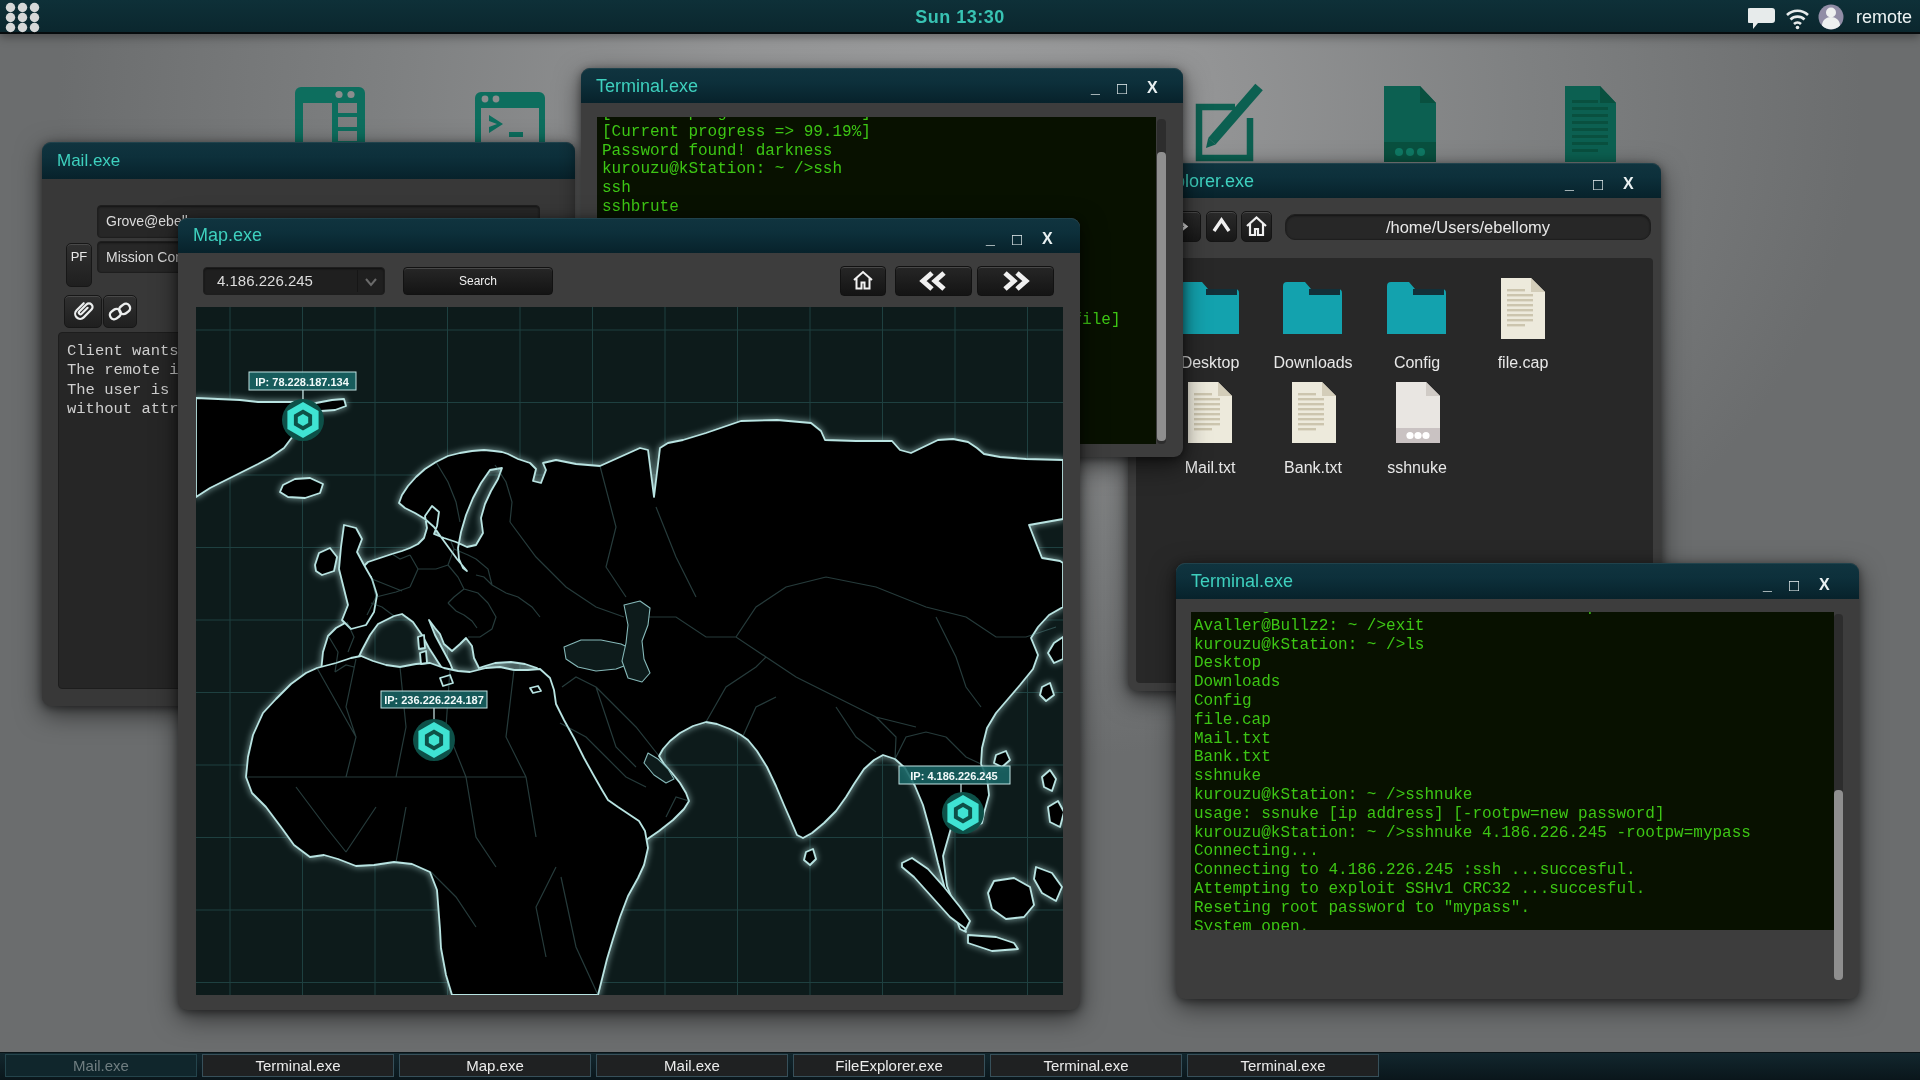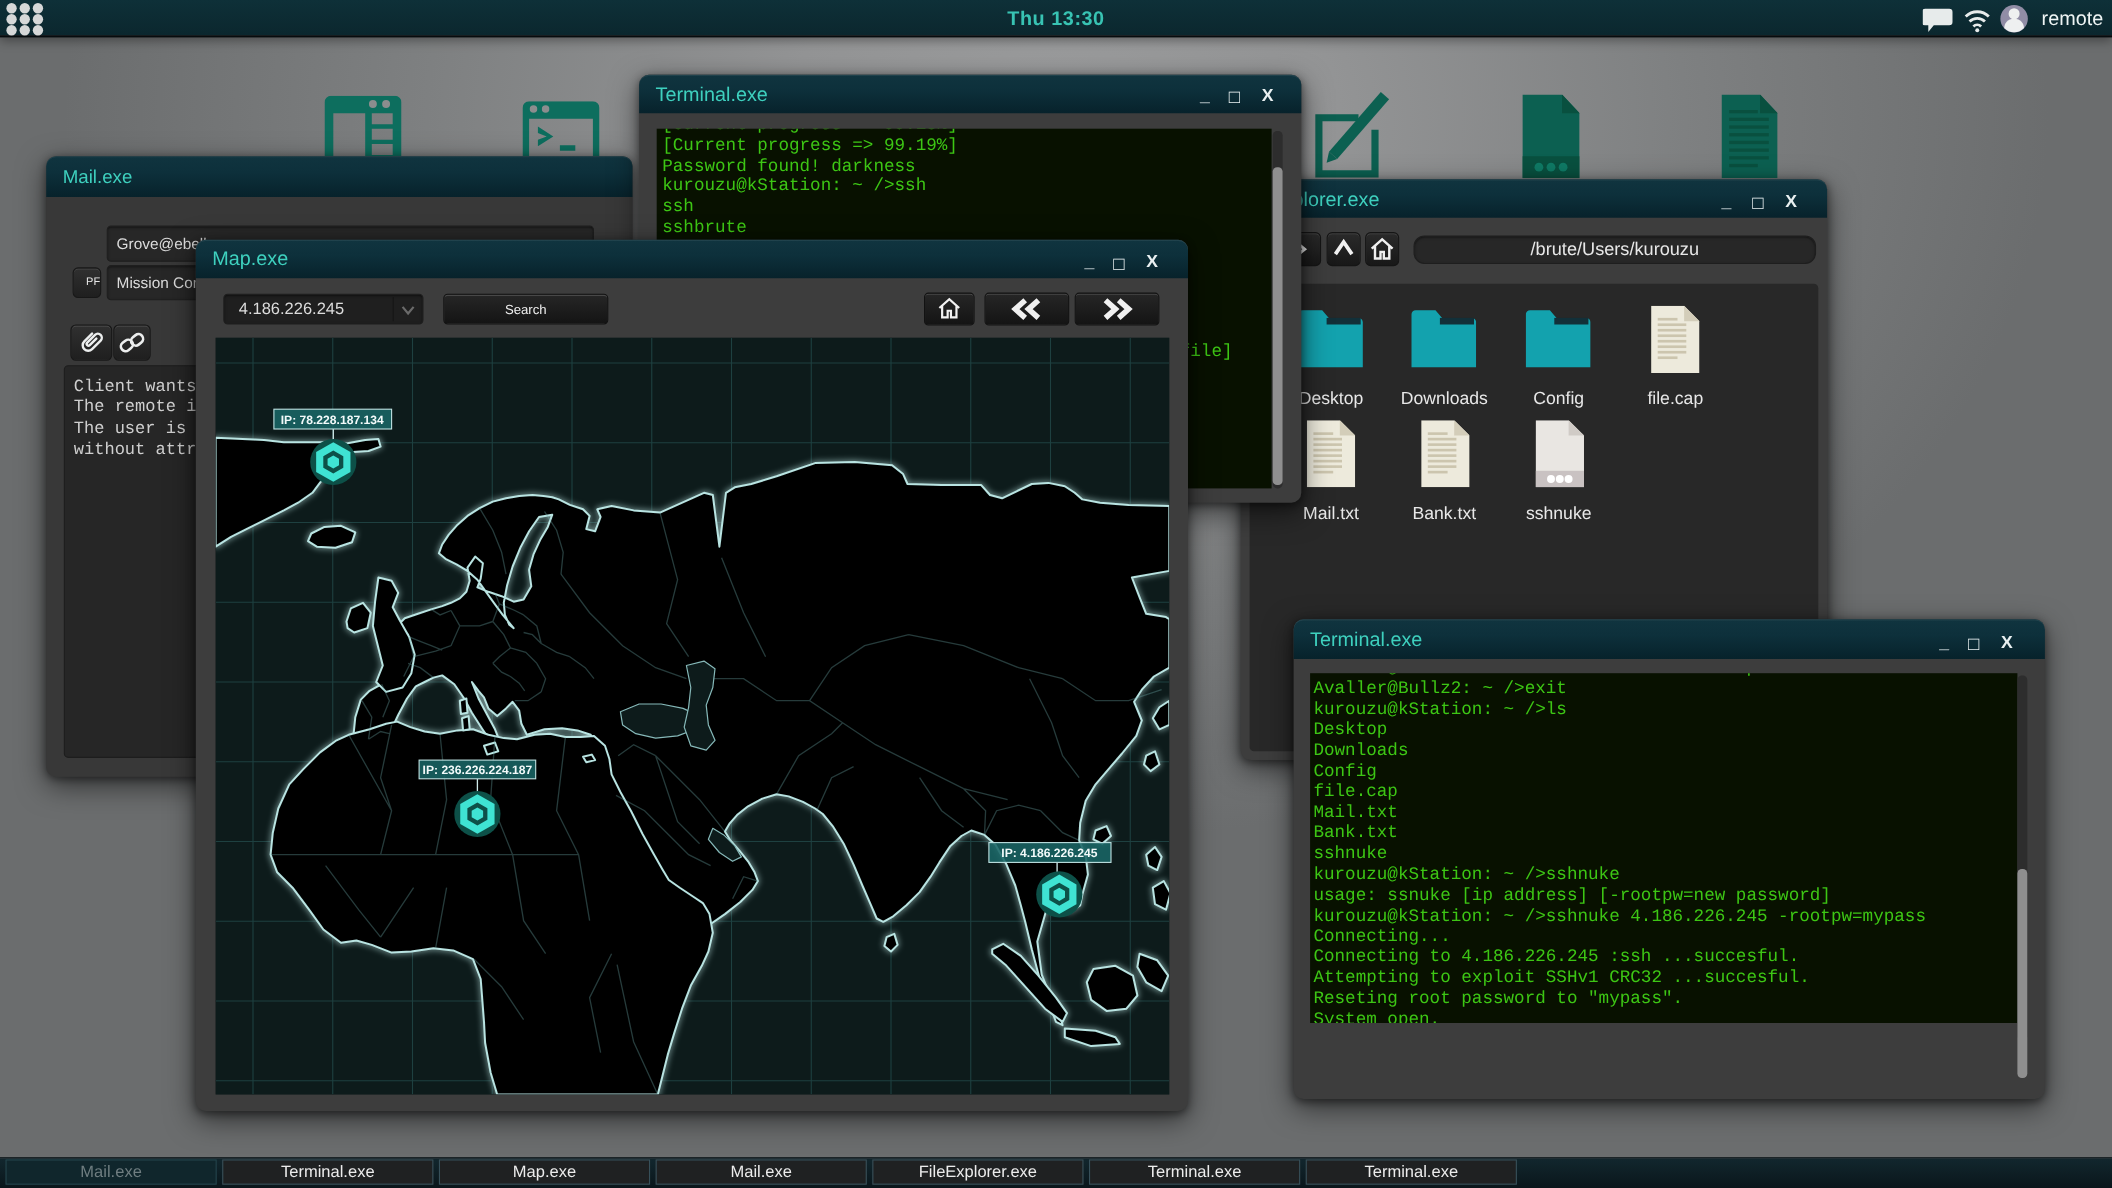--- a/index.html
+++ b/index.html
@@ -95,21 +95,21 @@
     </g>
   </svg>
 </div>
 
 <div class="win" id="w-mail" style="left:42px; top:142px; width:533px; height:564px; z-index:2;">
   <div class="tbar" style="height:37px;">
       <span class="wt" style="top:9px;font-size:17px;">Mail.exe</span>
     </div>
   <div style="position:absolute;left:0;top:37px;right:0;bottom:0;background:#383838;border-radius:0 0 9px 9px;"></div>
   <div class="mfield" style="left:55px;top:63px;width:443px;height:33px;line-height:31px;padding-left:8px;">Grove@ebellomy.vm</div>
-  <div class="mbtn" style="left:24px;top:101px;width:26px;height:28px;font-size:10px;text-align:right;line-height:26px;">PF</div>
+  <div class="mbtn" style="left:24px;top:101px;width:26px;height:44px;font-size:13px;text-align:center;line-height:26px;">PF</div>
   <div class="mfield" style="left:55px;top:99px;width:443px;height:32px;line-height:30px;padding-left:8px;">Mission Completed</div>
   <div class="mbtn" style="left:22px;top:153px;width:38px;height:33px;">
     <svg width="36" height="31" viewBox="0 0 36 31">
         <g transform="rotate(45 18 15)">
           <path d="M13,9 v10 a5,5 0 0 0 10,0 V8 a3.6,3.6 0 0 0 -7.2,0 v10 a1.6,1.6 0 0 0 3.2,0 V9.5" fill="none" stroke="#eceeee" stroke-width="2.2" stroke-linecap="round"></path>
         </g>
       </svg>
   </div>
   <div class="mbtn" style="left:61px;top:153px;width:34px;height:33px;">
     <svg width="32" height="31" viewBox="0 0 32 31">
@@ -143,21 +143,21 @@
   <div class="fe-btn" style="left:78px;top:48px;width:31px;height:31px;">
     <svg width="29" height="29" viewBox="0 0 29 29">
         <path d="M7,19 l7.5,-11 7.5,11" fill="none" stroke="#f0f0f0" stroke-width="3.4"></path>
       </svg>
   </div>
   <div class="fe-btn" style="left:113px;top:48px;width:31px;height:31px;">
     <svg width="29" height="29" viewBox="0 0 29 29">
         <path d="M5,14 l9.5,-8.5 9.5,8.5 m-16,-2.5 v11.5 h5 v-6 h3 v6 h5 v-11.5" fill="none" stroke="#f0f0f0" stroke-width="2.2"></path>
       </svg>
   </div>
-  <div class="mfield" style="left:157px;top:51px;width:366px;height:26px;line-height:24px;border-radius:10px;font-size:16.5px;text-align:center;color:#e8e8e8;">/brute/Users/kurouzu</div>
+  <div class="mfield" style="left:157px;top:51px;width:366px;height:26px;line-height:24px;border-radius:10px;font-size:16.5px;text-align:center;color:#e8e8e8;">/home/Users/ebellomy</div>
   <div style="position:absolute;left:8px;top:95px;width:517px;height:425px;background:#282828;border-radius:4px;"></div>
 
   <svg style="position:absolute;left:52px;top:118px;" width="59" height="53" viewBox="0 0 59 53">
       <path fill="#13a2ae" d="M0,53 V5 a4,4 0 0 1 4,-4 h18 l6,7 h27 a4,4 0 0 1 4,4 v41 z"></path>
       <rect x="26" y="8" width="31" height="6" fill="#123039"></rect>
     </svg>
   <svg style="position:absolute;left:155px;top:118px;" width="59" height="53" viewBox="0 0 59 53">
       <path fill="#13a2ae" d="M0,53 V5 a4,4 0 0 1 4,-4 h18 l6,7 h27 a4,4 0 0 1 4,4 v41 z"></path>
       <rect x="26" y="8" width="31" height="6" fill="#123039"></rect>
     </svg>
@@ -407,21 +407,21 @@
           <circle cx="30.5" cy="5.5" r="4.7"></circle>
         <circle cx="6.5" cy="15.5" r="4.7"></circle>
           <circle cx="18.5" cy="15.5" r="4.7"></circle>
           <circle cx="30.5" cy="15.5" r="4.7"></circle>
         <circle cx="6.5" cy="25.5" r="4.7"></circle>
           <circle cx="18.5" cy="25.5" r="4.7"></circle>
           <circle cx="30.5" cy="25.5" r="4.7"></circle>
       </g>
     </svg>
   </div>
-  <div id="clock">Thu 13:30</div>
+  <div id="clock">Sun 13:30</div>
   <div id="tb-right">
     <svg width="100" height="34" viewBox="0 0 100 34" style="position:absolute; right:66px; top:0;">
       <path d="M2,8 h22 a3,3 0 0 1 3,3 v9 a3,3 0 0 1 -3,3 h-14 l-5,6 v-6 h-3 a3,3 0 0 1 -3,-3 v-9 a3,3 0 0 1 3,-3 z" fill="#e7ebeb"></path>
       <g fill="none" stroke="#e7ebeb" stroke-width="2.6">
         <path d="M39,15 a15,15 0 0 1 21,0" fill="none"></path>
         <path d="M42.5,19.5 a10,10 0 0 1 14,0" fill="none"></path>
         <path d="M46,24 a5,5 0 0 1 7,0" fill="none"></path>
       </g>
       <circle cx="49.5" cy="27.5" r="1.8" fill="#e7ebeb"></circle>
       <circle cx="83" cy="17" r="12.5" fill="#918da6"></circle>

